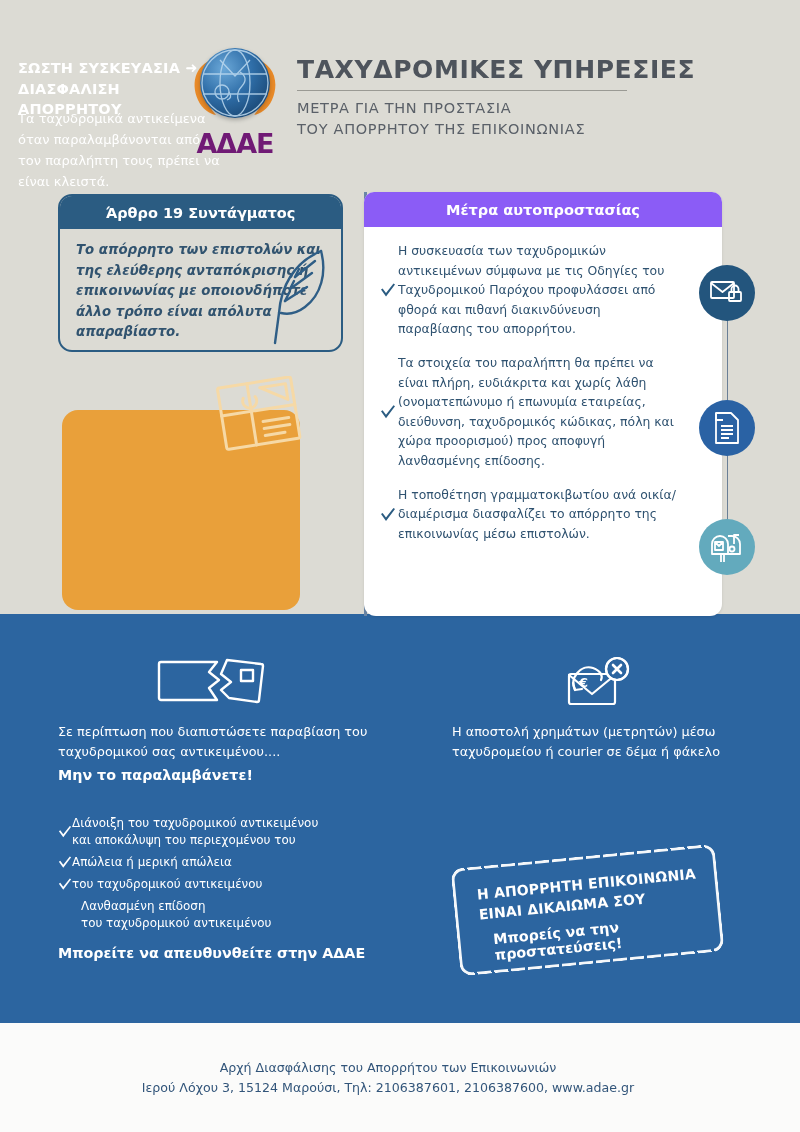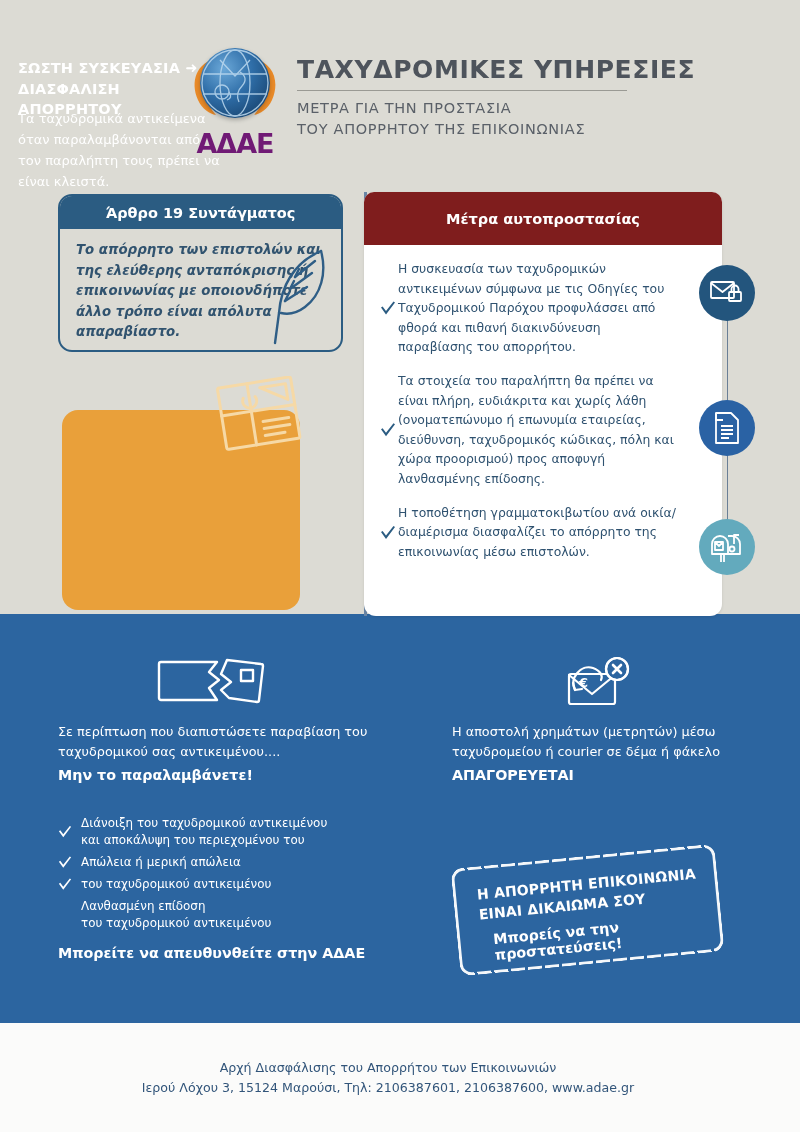--- a/index.html
+++ b/index.html
@@ -67,21 +67,21 @@
   }
   .feather{position:absolute;right:6px;top:14px;width:70px;height:110px;}
 
   
   .panel{
     position:absolute;left:364px;top:192px;width:358px;height:424px;
     background:#ffffff;border-radius:10px 10px 12px 12px;overflow:hidden;
     box-shadow:0 1px 3px rgba(0,0,0,.10);
   }
   .panel-head{
-    height:53px;background:#7f1d1d;color:#fff;display:flex;align-items:center;
+    height:35px;background:#8b5cf6;color:#fff;display:flex;align-items:center;
     justify-content:center;font-size:14.5px;font-weight:bold;
   }
   .panel-edge{
     position:absolute;left:364px;top:192px;width:3px;height:424px;background:#6a86a6;
   }
   .panel-body{padding:14px 44px 0 16px;}
   .measure{display:flex;gap:2px;margin-bottom:14px;}
   .tick{
     flex:0 0 16px;margin-top:3px;
   }
@@ -120,21 +120,21 @@
   .col{position:absolute;color:#fff;}
   .col-left{left:58px;top:652px;width:310px;}
   .col-right{left:452px;top:652px;width:290px;}
   .col-icon{height:62px;display:flex;align-items:center;justify-content:center;}
   .col-txt{font-size:12.8px;line-height:1.6;margin-top:8px;}
   .col-strong{font-weight:bold;font-size:14.3px;margin-top:4px;}
 
   
   .findings{position:absolute;left:58px;top:815px;width:330px;color:#fff;}
   .findings-title{font-size:15px;font-weight:bold;margin-bottom:12px;}
-  .f-row{display:flex;gap:9px;margin-bottom:5px;}
+  .f-row{display:flex;gap:0;margin-bottom:5px;}
   .f-tick{flex:0 0 14px;margin-top:2px;}
   .f-txt{font-size:11.9px;line-height:1.42;}
   .f-indent{margin-left:23px;font-size:11.9px;line-height:1.42;margin-bottom:5px;}
   .findings-foot{font-size:14.3px;font-weight:bold;margin-top:14px;}
 
   
   .stamp{
     position:absolute;left:455px;top:856px;width:265px;height:108px;
     transform:rotate(-5.5deg);
   }
@@ -318,21 +318,20 @@
           <path d="M12 34 C6 22 18 8 30 12 C38 15 40 20 38 24"></path>
           <path d="M12 34 L10 27 M12 34 L19 33"></path>
           <text x="16" y="31" font-size="13" font-weight="bold" fill="#fff" stroke="none" font-family="'DejaVu Sans',sans-serif">€</text>
           <circle cx="54" cy="13" r="11" fill="#2c65a0"></circle>
           <circle cx="54" cy="13" r="11"></circle>
           <path d="M50 9 L58 17 M58 9 L50 17" stroke-width="2.6"></path>
         </g>
       </svg>
     </div>
     <div class="col-txt">Η αποστολή χρημάτων (μετρητών) μέσω ταχυδρομείου ή courier σε δέμα ή φάκελο</div>
-    <div class="col-strong">ΑΠΑΓΟΡΕΥΕΤΑΙ</div>
   </div>
 
   <div class="findings">
 
     <div class="f-row">
       <svg class="f-tick" viewBox="0 0 16 16">
         <path d="M1 6 L6 13 L15 1 L13.5 0 L6 9.5 L2.6 5 Z" fill="#ffffff"></path>
       </svg>
       <div class="f-txt">
         <div>Διάνοιξη του ταχυδρομικού αντικειμένου</div>

